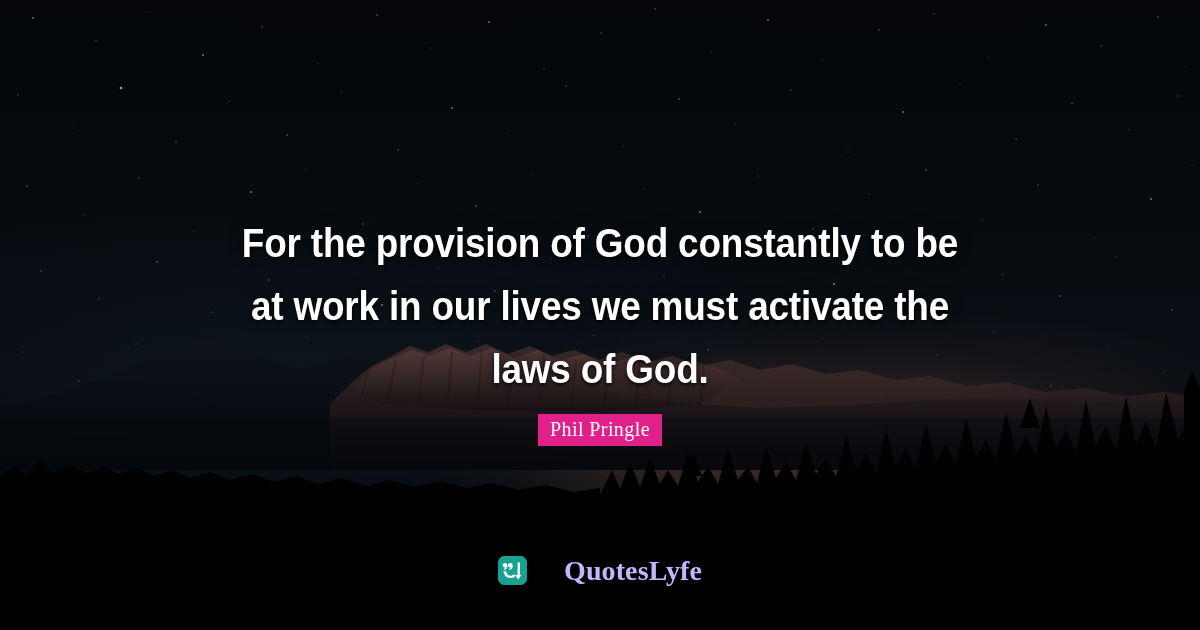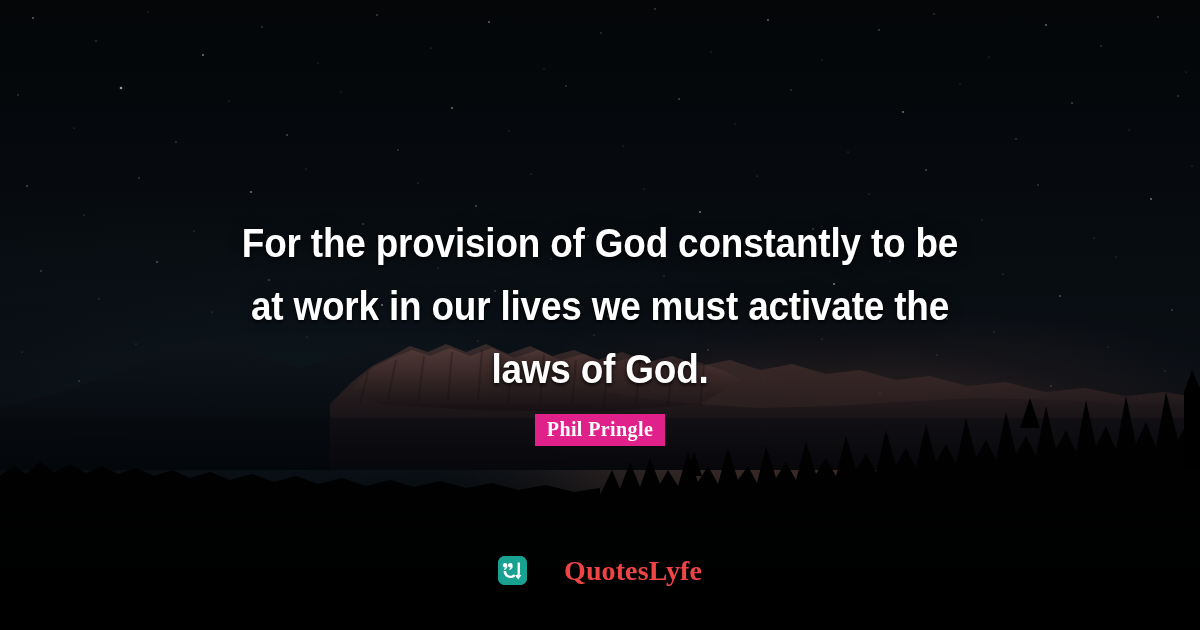--- a/index.html
+++ b/index.html
@@ -128,21 +128,21 @@
     display: flex;
     justify-content: center;
   }
 
   .author-badge {
     display: inline-block;
     background: #e0218a;
     color: #ffffff;
     font-family: "Liberation Serif", serif;
     font-size: 20px;
-    font-weight: 700;
+    font-weight: 400;
     letter-spacing: 0.4px;
     padding: 4px 12px 6px 12px;
     line-height: 1.1;
     white-space: nowrap;
   }
 
   
   .brand {
     position: absolute;
     left: 0;
@@ -159,21 +159,21 @@
     height: 29px;
     border-radius: 7px;
     background: #19a192;
     display: block;
     flex: 0 0 auto;
     box-shadow: 0 1px 3px rgba(0,0,0,0.6);
   }
   .brand-icon svg { display: block; width: 29px; height: 29px; }
 
   .brand-name {
-    color: #ef4444;
+    color: #c4b5fd;
     font-family: "Liberation Serif", serif;
     font-weight: 700;
     font-size: 28px;
     letter-spacing: 0.1px;
     line-height: 1;
     text-shadow: 0 1px 3px rgba(0,0,0,0.8);
     margin-left: 28px;
   }
 </style>
 </head>

